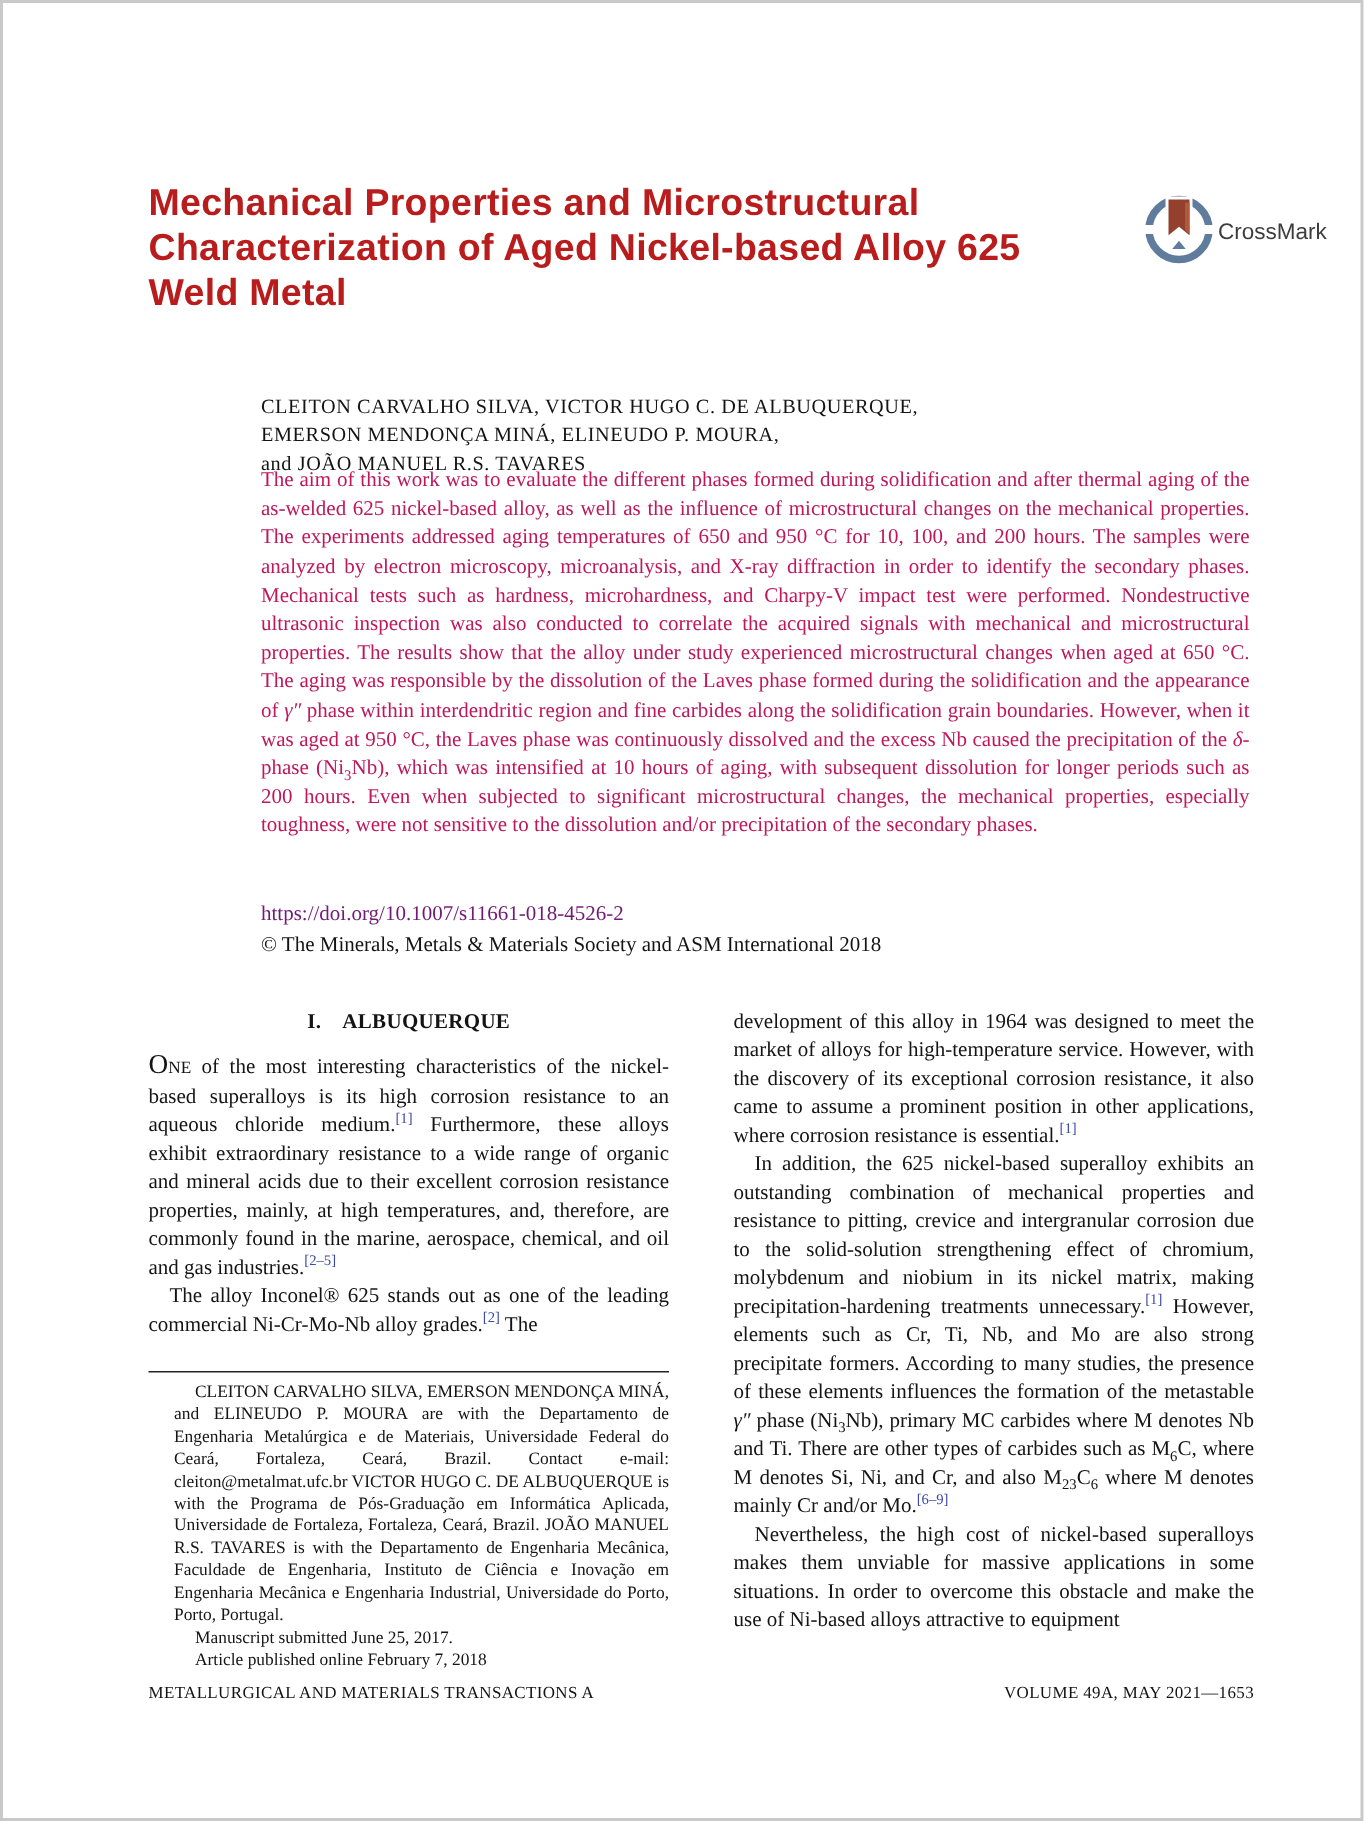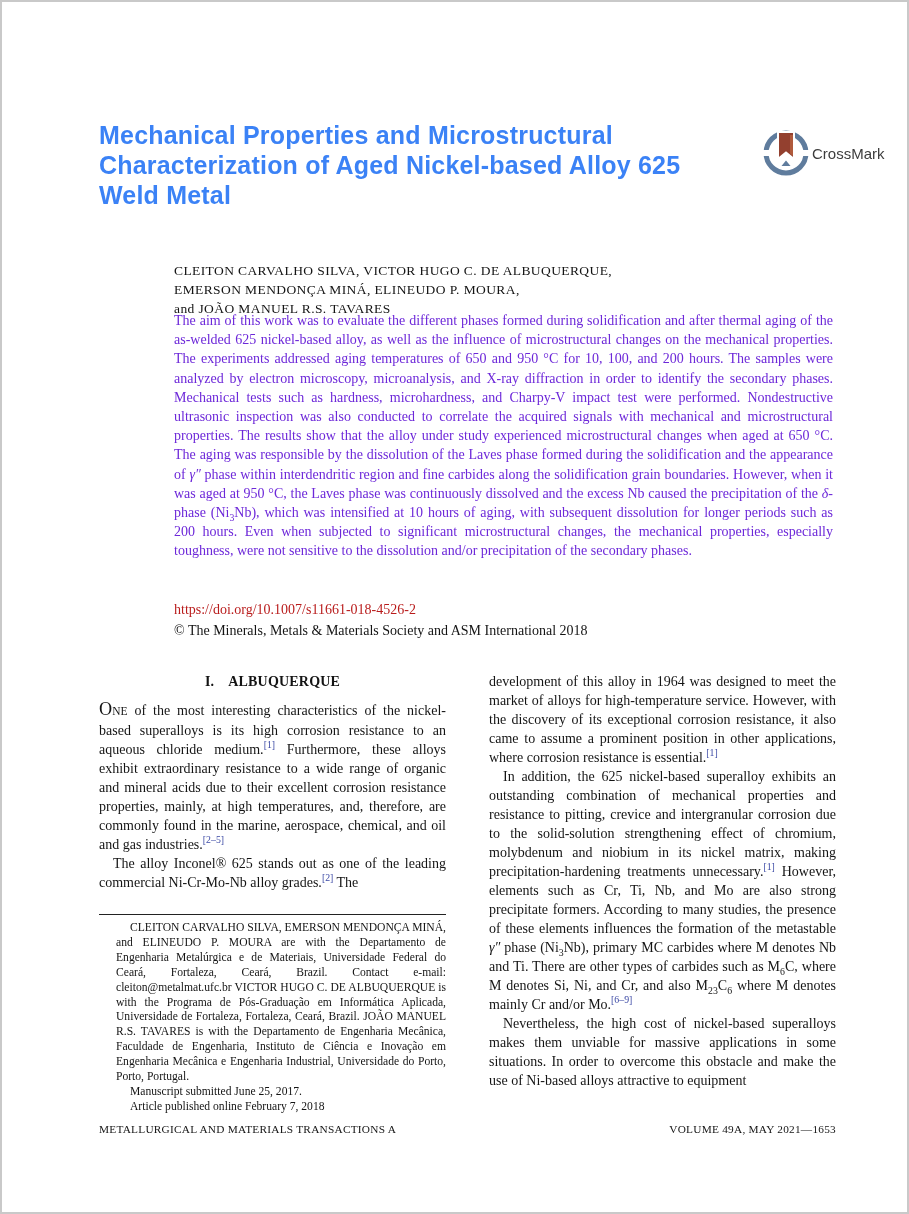--- a/index.html
+++ b/index.html
@@ -11,44 +11,44 @@
     background: #ffffff;
     border: 2px solid #c9c9c9;
     font-family: "Liberation Serif", serif;
     color: #1a1a1a;
     overflow: hidden;
   }
   
   .title {
     position: absolute; left: 97px; top: 118px; width: 650px;
     font-family: "Liberation Sans", sans-serif;
-    font-size: 25px; line-height: 30px; color: #3b82f6;
+    font-size: 25px; line-height: 30px; color: #b91c1c;
     letter-spacing: 0.2px;
   }
   
   .crossmark {
     position: absolute; left: 758px; top: 124px; width: 128px; height: 52px;
     cursor: pointer;
   }
   
   .authors {
     position: absolute; left: 172px; top: 259px; width: 660px;
     font-size: 13.5px; line-height: 19px; letter-spacing: 0.4px; color: #141414;
   }
   
   .abstract {
     position: absolute; left: 172px; top: 309px; width: 659px;
-    font-size: 14px; line-height: 19.2px; text-align: justify; color: #6d28d9;
+    font-size: 14px; line-height: 19.2px; text-align: justify; color: #be185d;
   }
   
   .doi-block {
     position: absolute; left: 172px; top: 598px; width: 659px;
     font-size: 14px; line-height: 20.5px; color: #141414;
   }
-  .doi-block .doi-url { color: #b91c1c; text-decoration: none; }
+  .doi-block .doi-url { color: #701a75; text-decoration: none; }
   
   .col { position: absolute; width: 347px; font-size: 14px; line-height: 19px; text-align: justify; color: #141414; }
   .col-left  { left: 97px;  top: 670px; }
   .col-right { left: 487px; top: 670px; }
   .section-heading {
     text-align: center; font-weight: bold; font-size: 14px;
     margin-bottom: 9px; letter-spacing: 0.2px;
   }
   .section-heading .hnum { margin-right: 14px; }
   .col p.indent { text-indent: 14px; }

